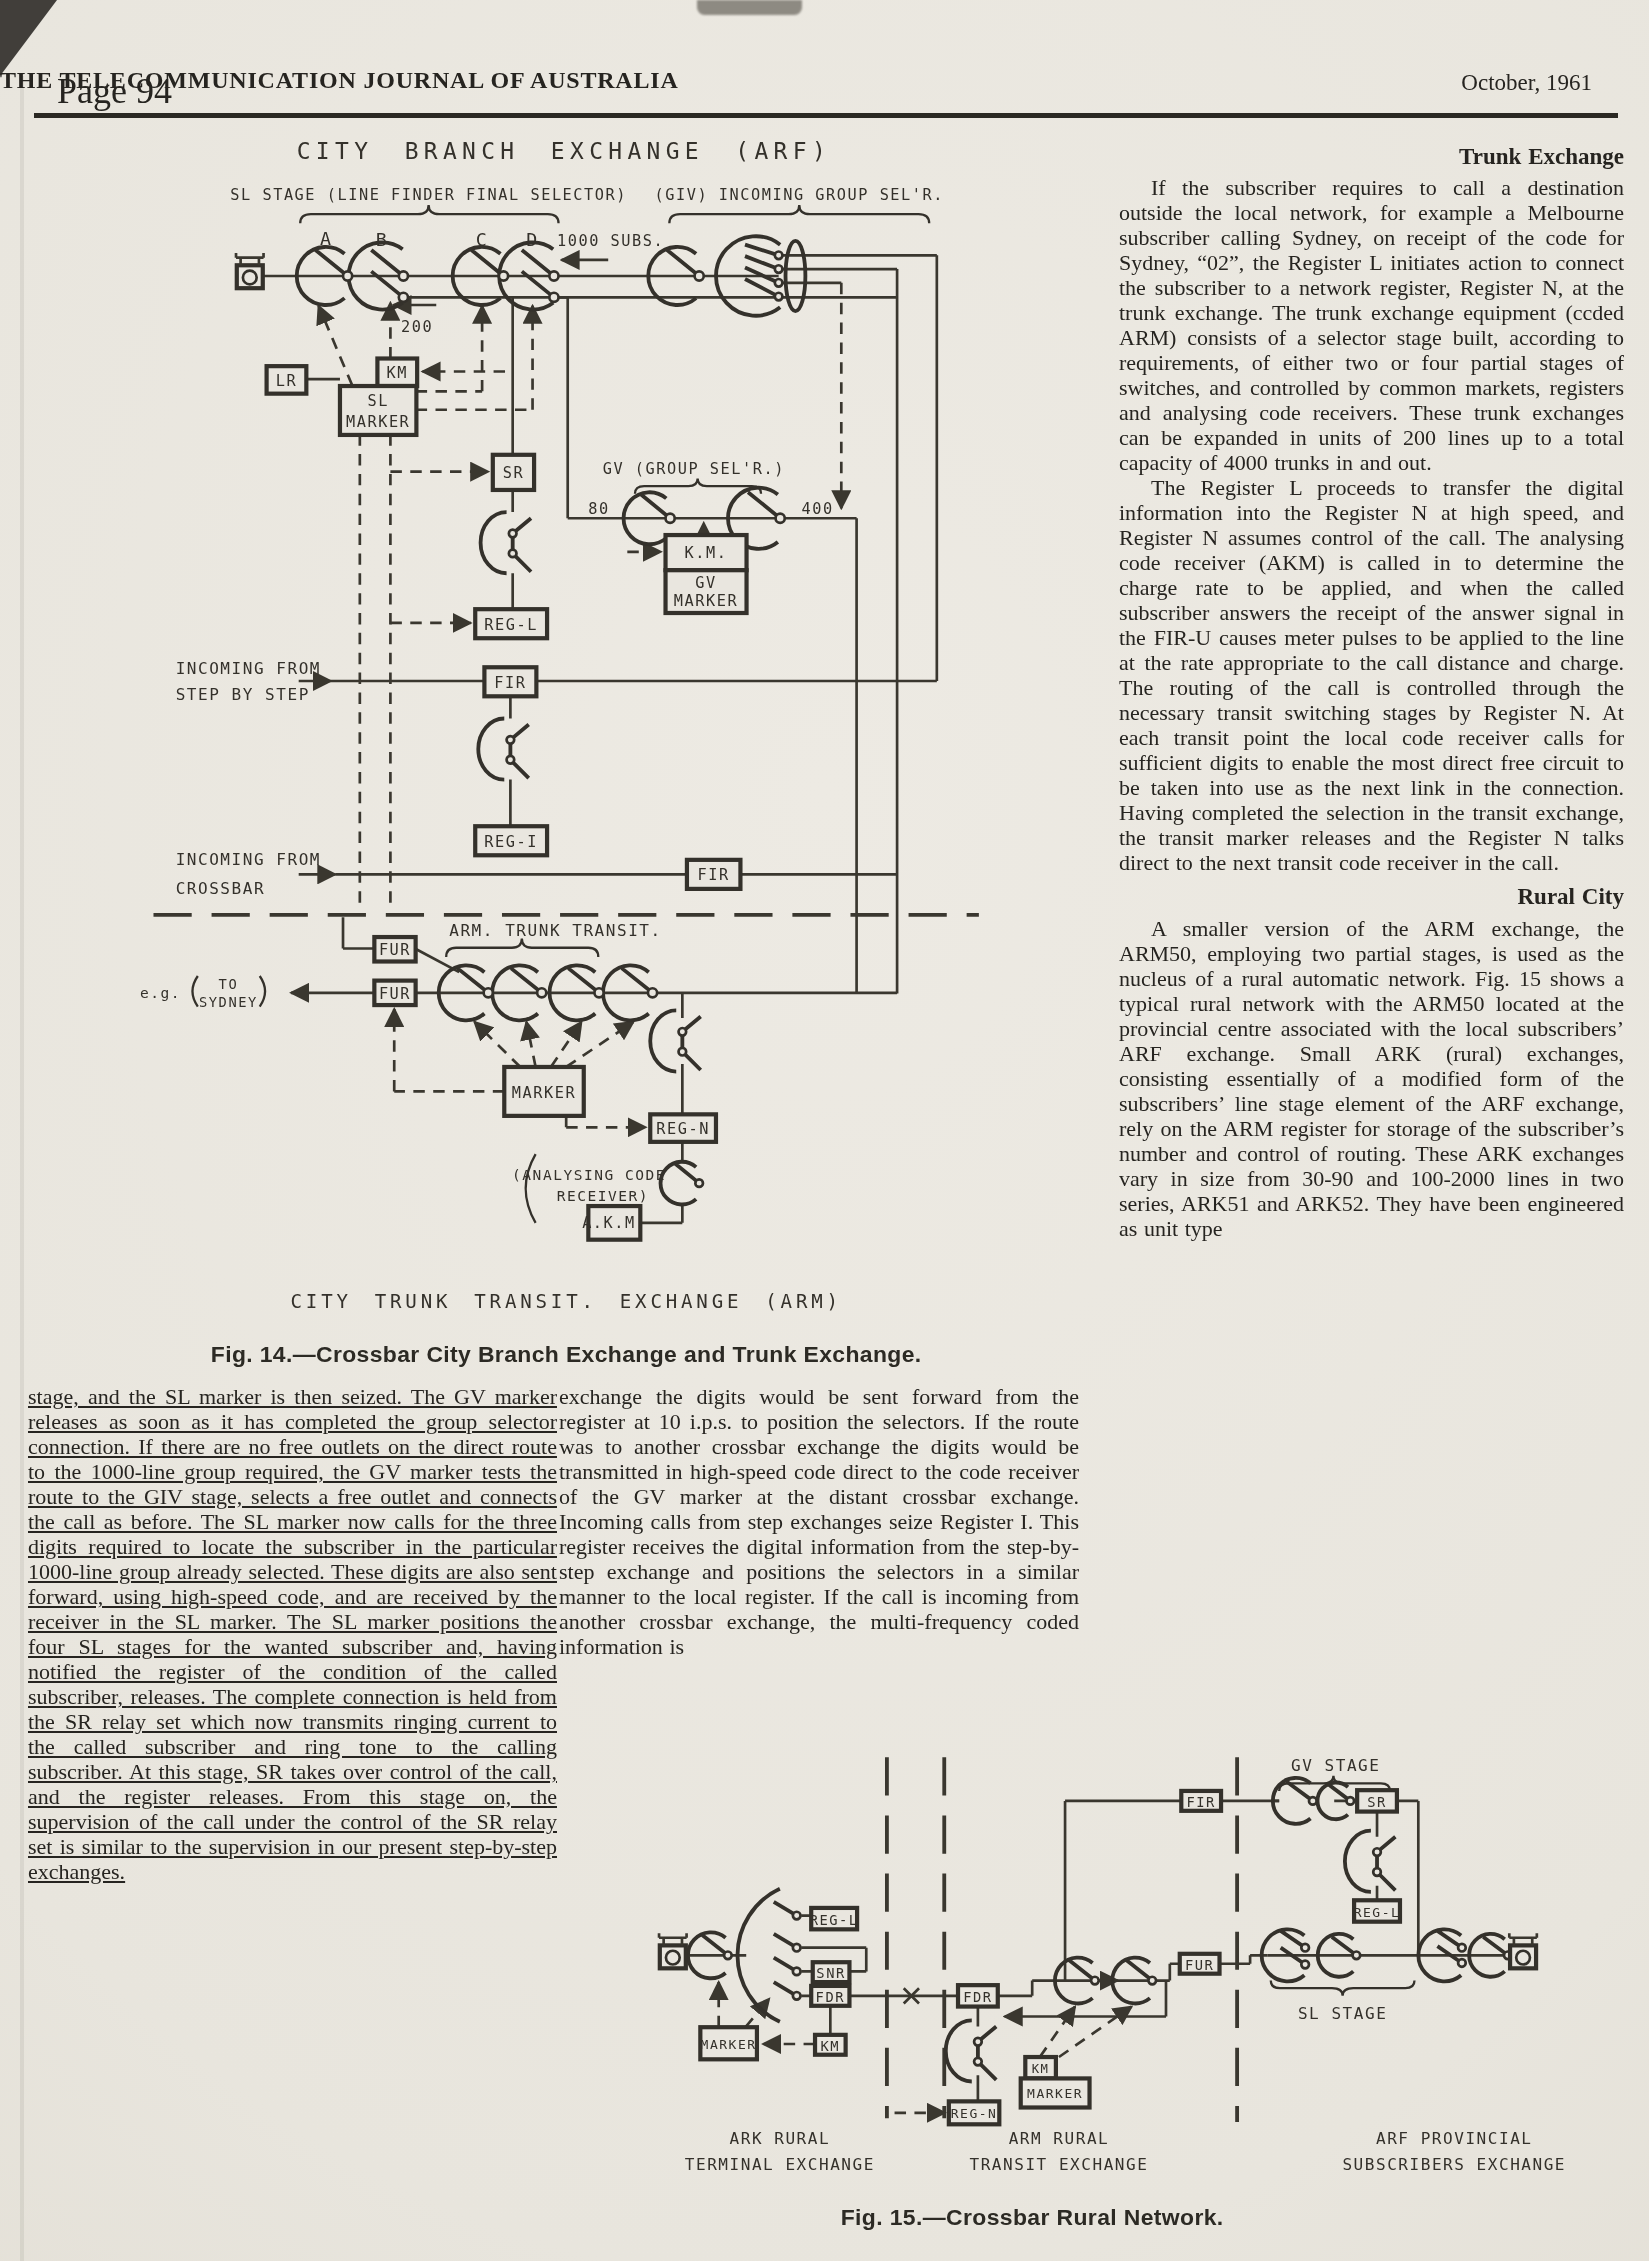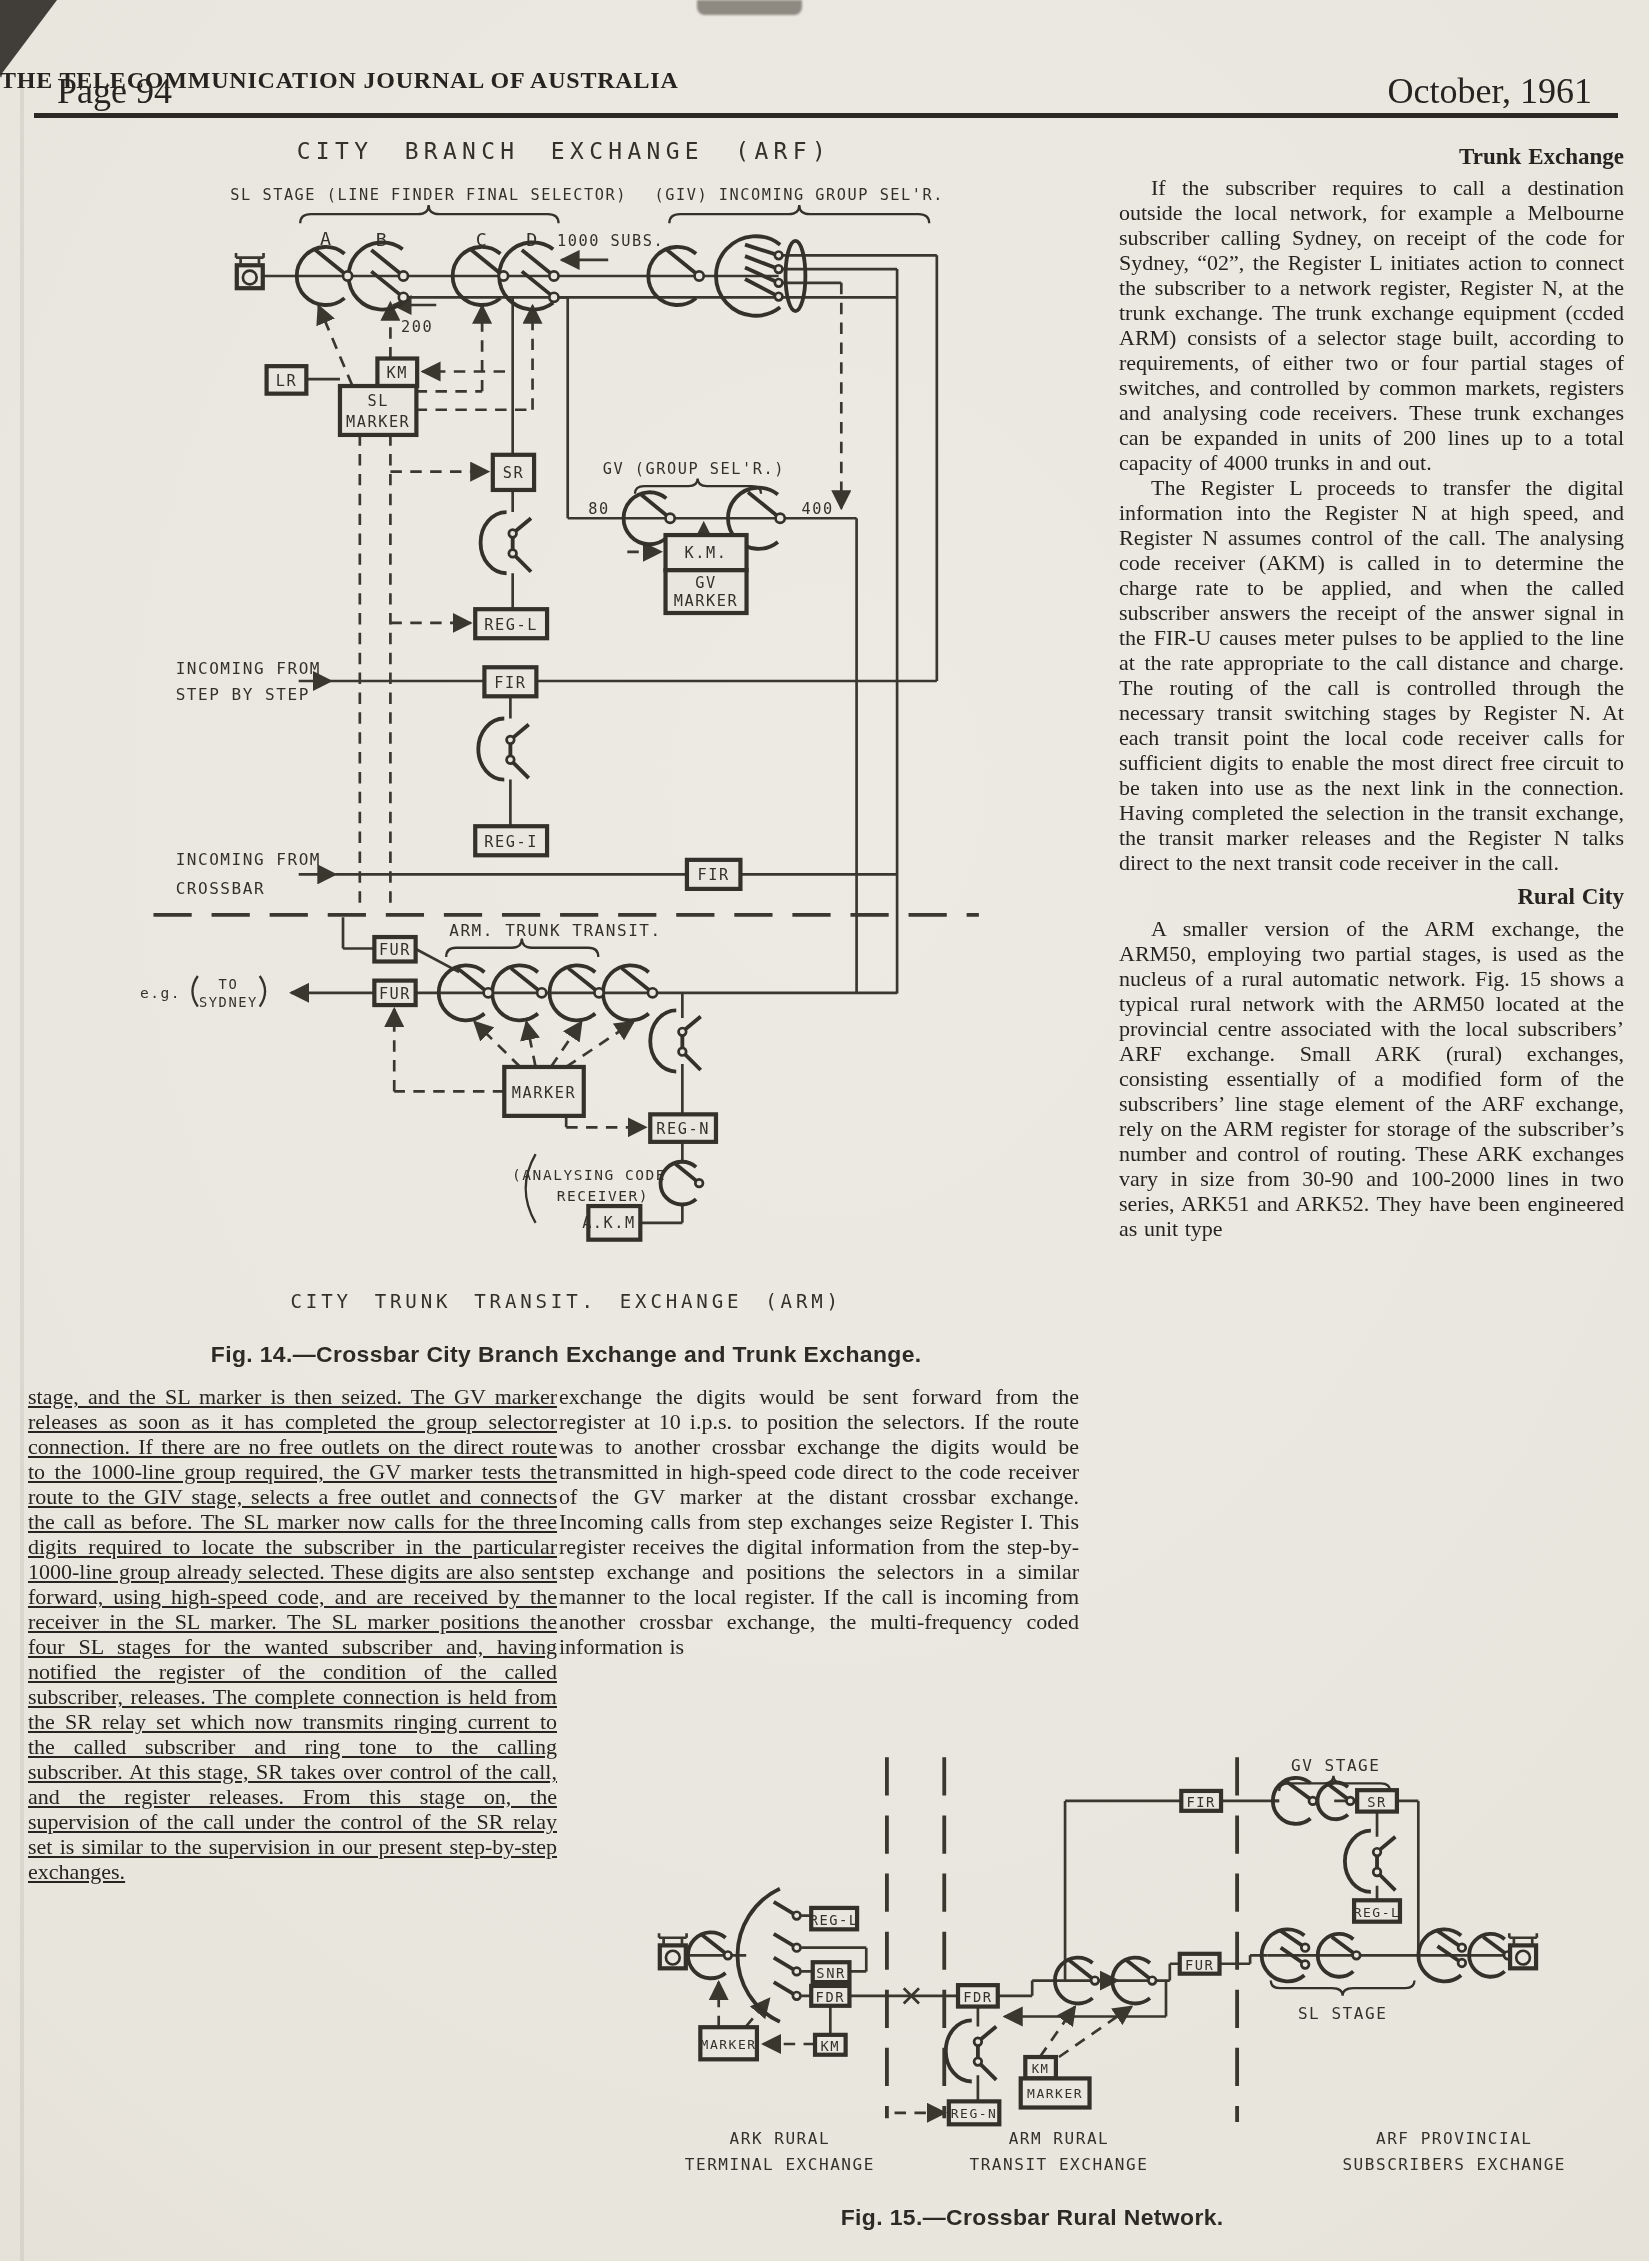--- a/index.html
+++ b/index.html
@@ -3,21 +3,21 @@
 <meta charset="utf-8">
 <style>
   html,body{margin:0;padding:0;background:#b9b4a8;}
   .page{position:relative;width:1650px;height:2261px;overflow:hidden;
         background:radial-gradient(130% 120% at 50% 35%, #edeae3 0%, #e8e5dd 55%, #dcd7cc 100%);
         font-family:"Liberation Serif",serif;color:#262420;}
   
   .hdr-page{position:absolute;left:57px;top:70px;font-size:36px;}
   .hdr-title{position:absolute;left:0;width:1650px;top:67px;
              font-weight:bold;font-size:24px;letter-spacing:0.8px;}
-  .hdr-date{position:absolute;right:58px;top:70px;font-size:36px;}
+  .hdr-date{position:absolute;right:58px;top:70px;font-size:23px;}
   .hdr-rule{position:absolute;left:34px;top:113px;width:1584px;height:5.4px;background:#2b2923;}
   
   .col{position:absolute;text-align:justify;font-size:22px;line-height:25px;
        hyphens:auto;-webkit-hyphens:auto;word-spacing:1.1px;}
   .col p{margin:0;}
   .col p.ind{text-indent:32px;}
   .col h3{margin:9.2px 0 6.1px 0;text-align:right;font-size:23px;font-weight:bold;}
   .col-left{left:28px;top:1384px;width:529px;height:868px;overflow:hidden;text-decoration:underline;}
   .col-mid{left:559px;top:1384px;width:520px;height:428px;overflow:hidden;}
   .col-right{left:1119px;top:135px;width:505px;height:1598px;overflow:hidden;}

